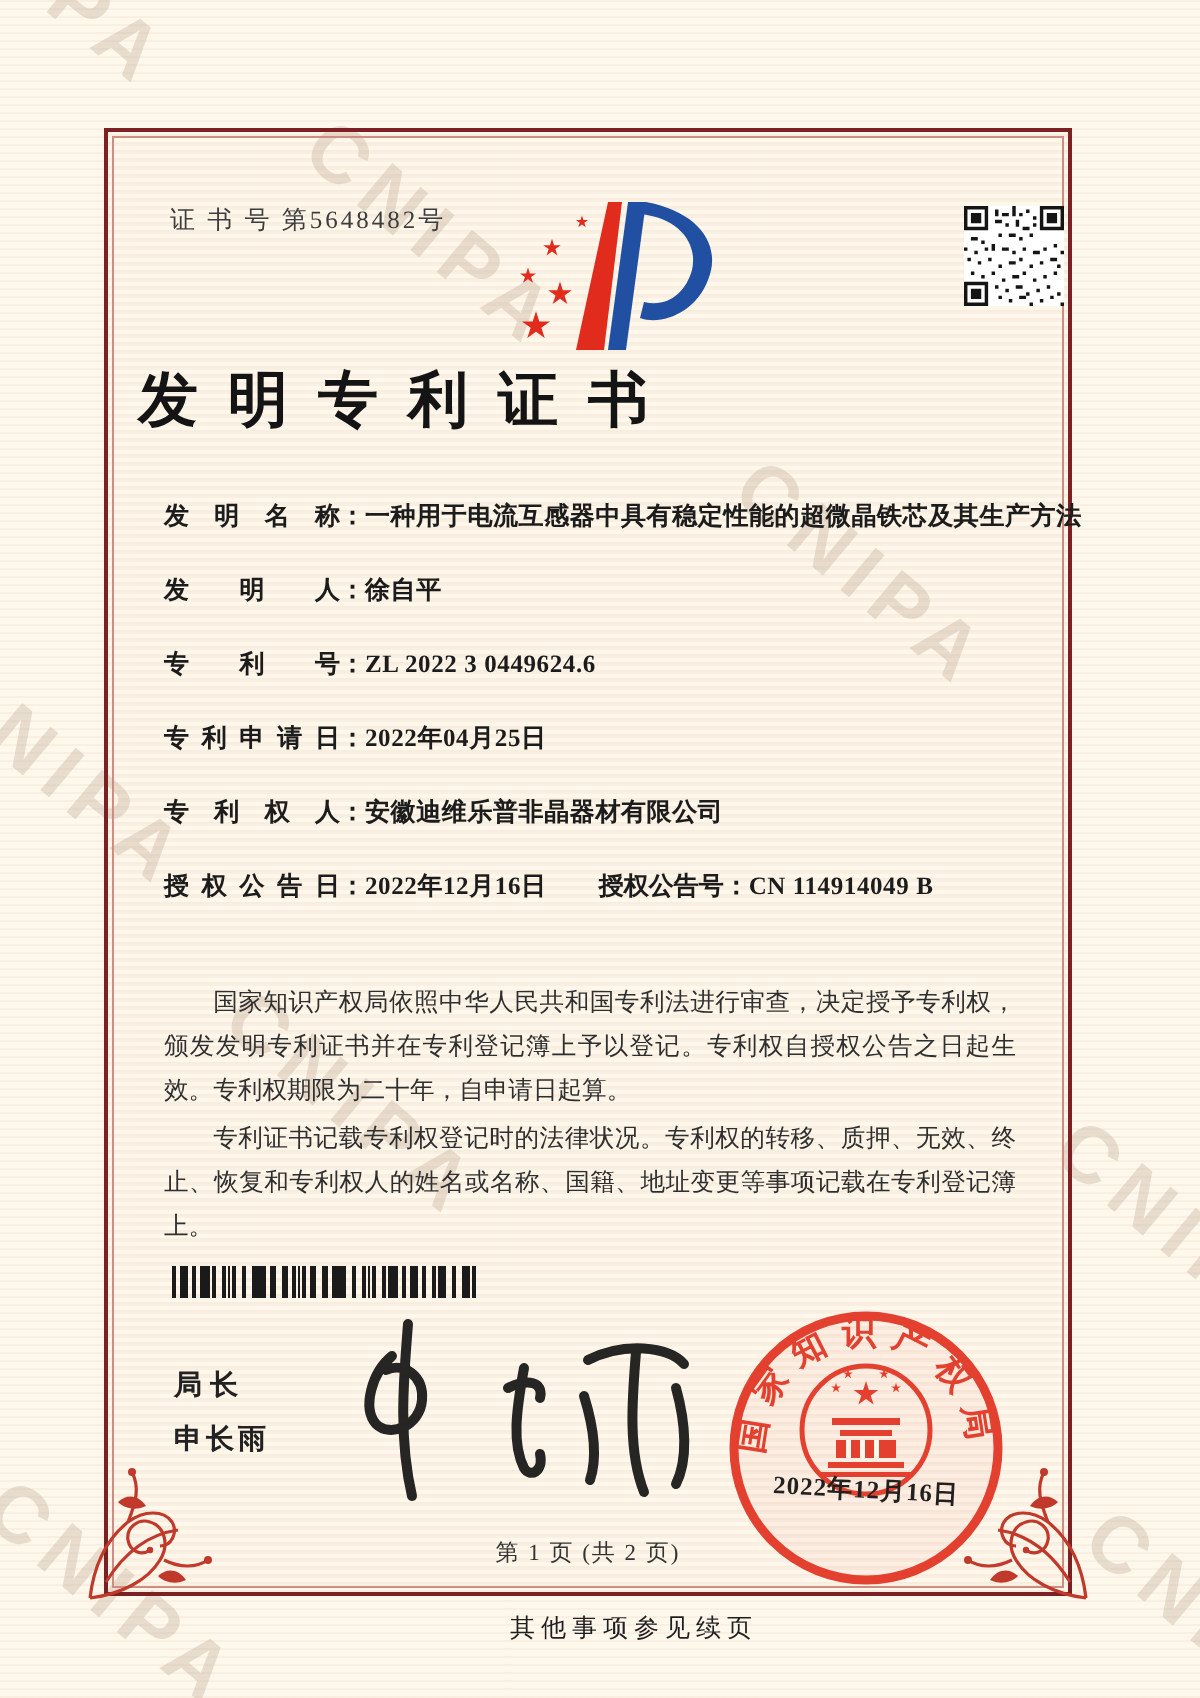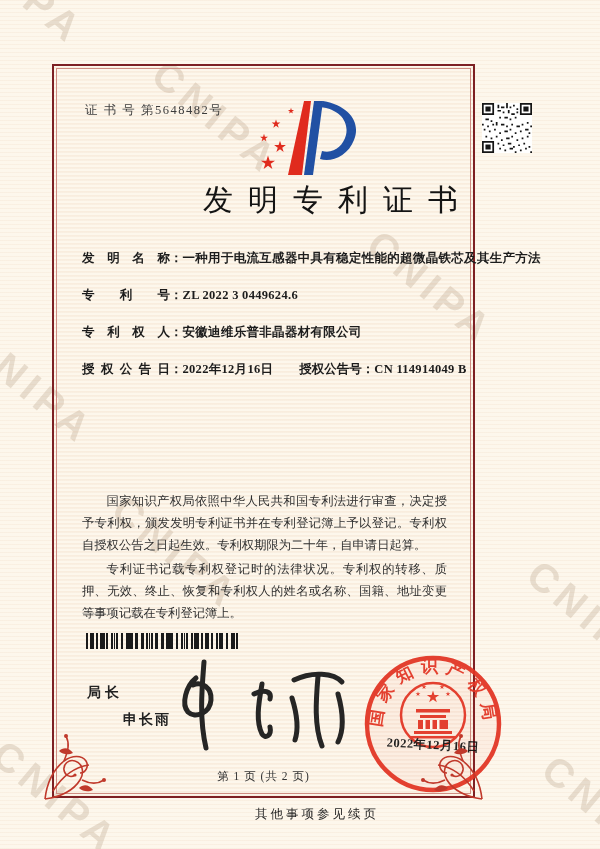--- a/index.html
+++ b/index.html
@@ -6,29 +6,29 @@
   body{width:600px;height:849px;overflow:hidden;
        font-family:"Liberation Serif", serif;}
   .page{position:relative;width:600px;height:849px;overflow:hidden;
         background:#fdf7ec;
         background-image:repeating-linear-gradient(0deg, rgba(219,170,131,0.10) 0 1px, rgba(0,0,0,0) 1px 4px);}
   
   .wm{position:absolute;font-family:"Liberation Sans",sans-serif;font-weight:700;
       font-size:40px;letter-spacing:6px;color:rgba(182,160,134,0.30);
       transform:rotate(40deg);white-space:nowrap;pointer-events:none;}
   
-  .frame{position:absolute;left:52px;top:64px;width:423px;height:734px;
+  .frame{position:absolute;left:52px;top:64px;width:484px;height:734px;
          border:2px solid #7d2023;box-sizing:border-box;
          background-image:repeating-linear-gradient(0deg, rgba(224,168,128,0.13) 0 1px, rgba(0,0,0,0) 1px 4px);}
   .frame::before{content:"";position:absolute;inset:2px;border:1px solid #cf8d82;pointer-events:none;}
   .cert-no{position:absolute;left:31px;top:36px;font-size:12.5px;color:#3d3d3d;letter-spacing:1.5px;}
   .logo{position:absolute;left:192px;top:32px;}
   .qr{position:absolute;left:428px;top:37px;width:50px;height:50px;}
-  .title{position:absolute;left:0;top:114px;width:100%;text-align:right;
-         font-size:30px;font-weight:400;color:#141414;letter-spacing:15px;text-indent:15px;}
+  .title{position:absolute;left:0;top:114px;width:100%;text-align:left;
+         font-size:30px;font-weight:700;color:#141414;letter-spacing:15px;text-indent:15px;}
   
   .fields{position:absolute;left:28px;top:184px;right:14px;}
   .f-row{margin-bottom:20px;line-height:17px;font-size:12.5px;font-weight:700;color:#1c1c1c;white-space:nowrap;}
   .f-row.first{}
   .f-label{display:inline-block;width:88px;text-align:justify;text-align-last:justify;vertical-align:top;}
   .f-colon{display:inline-block;vertical-align:top;}
   .f-value{display:inline;letter-spacing:0.3px;}
   .grant-right{margin-left:26px;}
   
   .paras{position:absolute;left:28px;right:26px;top:424px;font-size:12.3px;
@@ -37,21 +37,21 @@
   
   .barcode{position:absolute;left:32px;top:567px;width:153px;height:16px;
     background:
       repeating-linear-gradient(90deg,#1a1a1a 0 2px,rgba(0,0,0,0) 2px 5px),
       repeating-linear-gradient(90deg,#1a1a1a 0 1px,rgba(0,0,0,0) 1px 7px),
       repeating-linear-gradient(90deg,rgba(0,0,0,0) 0 4px,#1a1a1a 4px 6px,rgba(0,0,0,0) 6px 13px);}
   
   .director-title{position:absolute;left:33px;top:618px;font-family:"Liberation Sans",sans-serif;
      font-size:14px;font-weight:700;color:#222;letter-spacing:4px;}
   .director-name{position:absolute;left:33px;top:645px;font-family:"Liberation Sans",sans-serif;
-     font-size:14px;font-weight:700;color:#222;letter-spacing:2px;margin-left:36px;}
+     font-size:14px;font-weight:700;color:#222;letter-spacing:2px;}
   .signature{position:absolute;left:112px;top:588px;}
   .seal{position:absolute;left:307px;top:586px;opacity:0.93;}
   .page-info{position:absolute;left:0;top:703px;width:100%;text-align:center;font-size:11.5px;color:#333;letter-spacing:1px;}
   .flourish{position:absolute;pointer-events:none;}
   .flourish.br{right:-13px;bottom:-7px;}
   .flourish.bl{left:-13px;bottom:-7px;transform:scaleX(-1);}
   .continuation{position:absolute;left:0;top:806px;width:100%;text-align:center;
      font-size:12.5px;color:#1f1f1f;letter-spacing:3px;padding-left:17px;}
 </style>
 </head>
@@ -94,21 +94,27 @@
       <path fill="#151515" d="M9 1h1v2H9z M11 2h2v1h-2z M14 0h1v3h-1z M16 2h1v1h-1z M18 1h1v1h-1z M20 3h1v1h-1z M9 4h2v1H9z M12 5h1v1h-1z M15 4h1v2h-1z M17 6h2v1h-2z M20 5h1v1h-1z M10 8h1v1h-1z M13 8h2v1h-2z M16 9h1v1h-1z M19 8h1v1h-1z M2 9h2v1H2z M5 10h1v1H5z M0 12h1v1H0z M3 13h1v1H3z M6 12h1v1H6z M8 11h1v2H8z M11 12h2v1h-2z M14 13h1v1h-1z M17 12h1v1h-1z M20 13h2v1h-2z M23 12h1v1h-1z M26 11h1v1h-1z M28 13h1v1h-1z M1 15h1v1H1z M4 16h1v1H4z M7 15h1v1H7z M10 17h1v1h-1z M13 16h2v1h-2z M16 15h1v1h-1z M19 17h1v1h-1z M22 16h1v1h-1z M25 15h2v1h-2z M27 17h1v1h-1z M2 19h1v1H2z M5 20h1v1H5z M8 19h1v1H8z M11 21h1v1h-1z M14 20h2v1h-2z M17 19h1v1h-1z M20 21h1v1h-1z M23 20h1v1h-1z M26 19h1v1h-1z M9 23h1v1H9z M12 24h1v1h-1z M15 23h2v1h-2z M18 25h1v1h-1z M21 24h1v1h-1z M24 23h1v1h-1z M27 25h1v1h-1z M10 26h1v1h-1z M13 27h1v1h-1z M16 26h2v1h-2z M19 28h1v1h-1z M22 27h1v1h-1z M25 26h1v1h-1z M28 28h1v1h-1z"></path>
     </svg>
 
     <div class="title">发明专利证书</div>
 
     <div class="fields">
       <div class="f-row first">
         <span class="f-label">发明名称</span><span class="f-colon">：</span><span class="f-value">一种用于电流互感器中具有稳定性能的超微晶铁芯及其生产方法</span>
       </div>
       <div class="f-row">
+        <span class="f-label">发明人</span><span class="f-colon">：</span><span class="f-value">徐自平</span>
+      </div>
+      <div class="f-row">
         <span class="f-label">专利号</span><span class="f-colon">：</span><span class="f-value">ZL 2022 3 0449624.6</span>
+      </div>
+      <div class="f-row">
+        <span class="f-label">专利申请日</span><span class="f-colon">：</span><span class="f-value">2022年04月25日</span>
       </div>
       <div class="f-row">
         <span class="f-label">专利权人</span><span class="f-colon">：</span><span class="f-value">安徽迪维乐普非晶器材有限公司</span>
       </div>
       <div class="f-row">
         <span class="f-label">授权公告日</span><span class="f-colon">：</span><span class="f-value">2022年12月16日</span><span class="grant-right"><span>授权公告号</span><span class="f-colon">：</span><span class="f-value">CN 114914049 B</span></span>
       </div>
     </div>
 
     <div class="paras">

